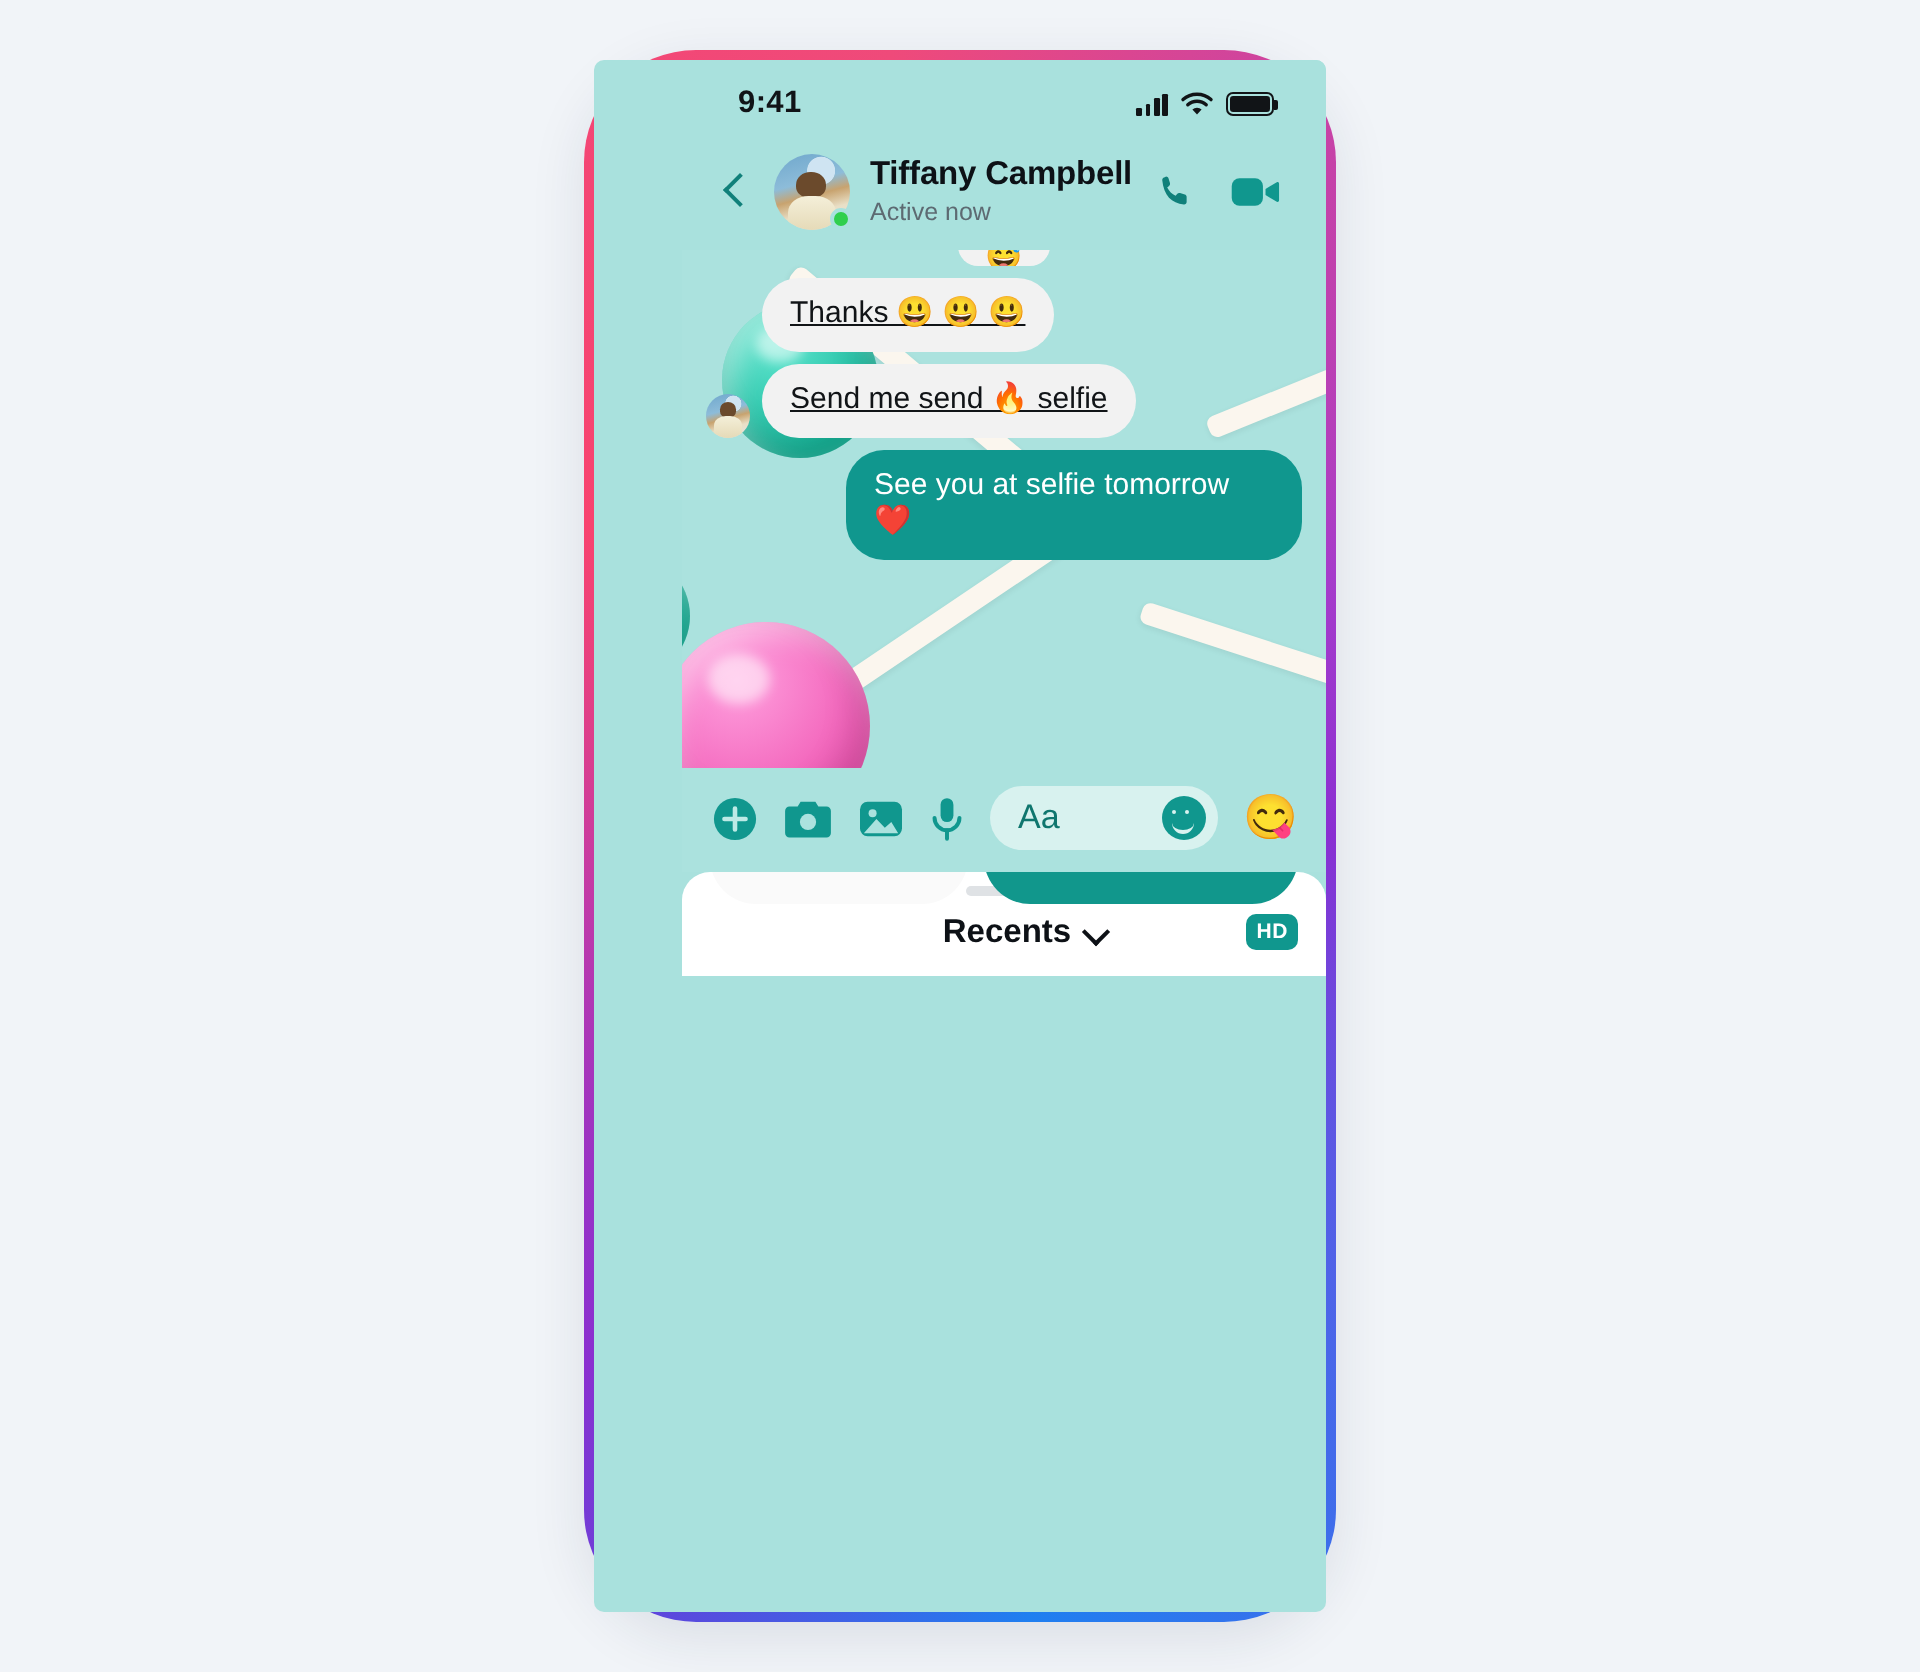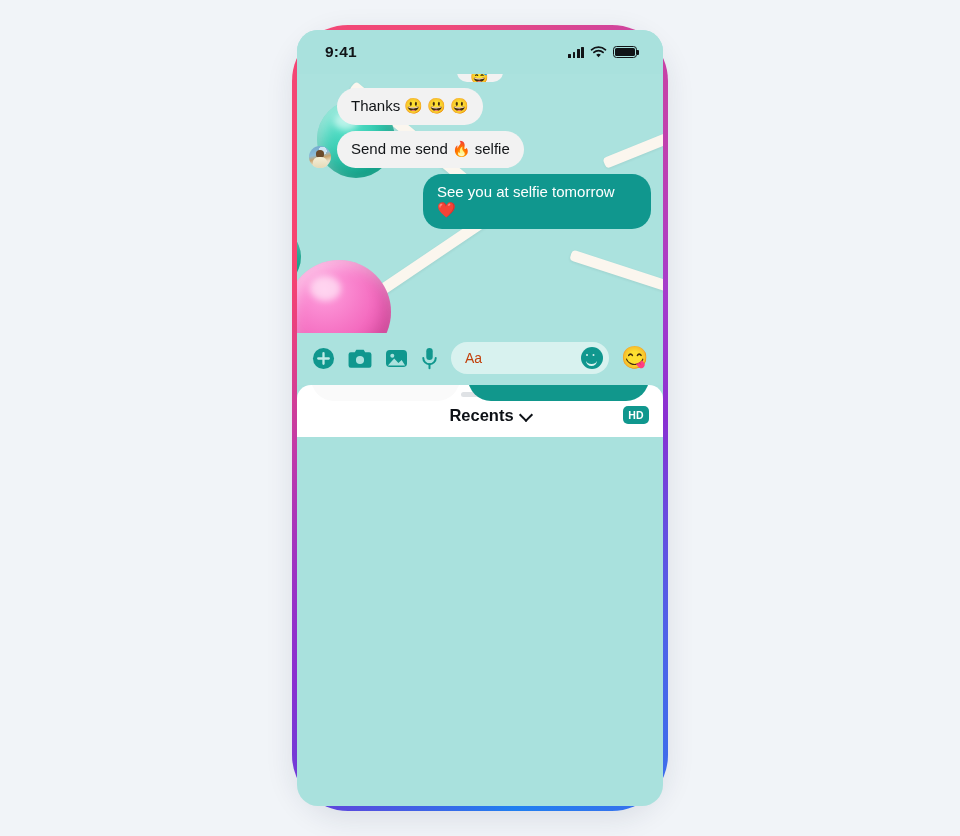--- a/index.html
+++ b/index.html
@@ -35,23 +35,24 @@
         #8a2fd2 235deg,
         #4f63e8 285deg,
         #1f7ff0 320deg,
         #5a49dd 345deg,
         #8a30d0 360deg);
     box-shadow: 0 8px 28px rgba(30,40,70,.10);
   }
   .phone-screen {
     position: relative;
     width: 100%; height: 100%;
-    border-radius: 21px;
+    border-radius: 5px;
     overflow: hidden;
     background: #a9e1dd;
+    padding-left: 44px;
   }
 
   
   .status-bar {
     position: relative; height: 44px;
     display: flex; align-items: center;
     justify-content: space-between;
     padding: 0 26px 0 28px;
     background: #a9e1dd;
   }
@@ -143,21 +144,21 @@
 
   .msgs { position: relative; z-index: 2; padding: 0 12px; }
   .row { display: flex; align-items: flex-end; margin-bottom: 6px; }
   .row.out { justify-content: flex-end; }
   .row.in { justify-content: flex-start; }
   .bubble {
     max-width: 228px; padding: 9px 14px;
     border-radius: 19px; font-size: 15px; line-height: 1.25;
   }
   .bubble.out { background: #10978e; color: #fff; }
-  .bubble.in  { background: #f2f2f2; color: #111417; }
+  .bubble.in  { background: #f2f2f2; color: #111417; text-decoration: underline; }
   .msg-avatar {
     width: 22px; height: 22px; border-radius: 50%; flex: none; margin-right: 6px;
     background:
       radial-gradient(circle at 62% 22%, #cfe4f2 0 18%, transparent 19%),
       linear-gradient(165deg, #6fa7cc 0%, #8dbcd9 38%, #c8a36f 54%, #e9dfc6 72%, #dfe6ea 100%);
     position: relative; overflow: hidden;
   }
   .msg-avatar::before {
     content:""; position:absolute; left:30%; top:22%; width:38%; height:34%;
     border-radius:50% 50% 45% 45%; background:#6b4a2c;
@@ -184,21 +185,21 @@
     background: #abe2de;
   }
   .composer svg { display: block; cursor: pointer; flex: none; }
   .input-pill {
     flex: 1; height: 32px; border-radius: 16px;
     background: #d8f2ef;
     display: flex; align-items: center;
     padding: 0 6px 0 14px; gap: 6px;
     cursor: text;
   }
-  .input-pill .ph { flex: 1; font-size: 14px; color: #c2410c; }
+  .input-pill .ph { flex: 1; font-size: 17px; color: #0f766e; }
   .emoji-btn-in {
     width: 22px; height: 22px; border-radius: 50%; background: #10978e;
     position: relative; flex: none; cursor: pointer;
   }
   .emoji-btn-in::before {
     content:""; position:absolute; left:5.5px; top:7px; width:2.4px; height:2.4px;
     border-radius:50%; background:#d8f2ef;
     box-shadow: 6.5px 0 0 #d8f2ef;
   }
   .emoji-btn-in::after {
@@ -379,20 +380,40 @@
           <path d="M8.5 11.3 6.2 8.8a3.4 3.4 0 0 1 4.6 0Z" fill="#111417"></path>
           <path d="M3.9 6.4a6.8 6.8 0 0 1 9.2 0" stroke="#111417" stroke-width="1.7" fill="none" stroke-linecap="round"></path>
           <path d="M1.5 3.8a10.4 10.4 0 0 1 14 0" stroke="#111417" stroke-width="1.7" fill="none" stroke-linecap="round"></path>
         </svg>
         <div class="batt">
             <span></span>
           </div>
       </div>
     </div>
 
+    <div class="chat-header">
+      <div class="back-chevron"></div>
+      <div class="avatar-wrap">
+        <div class="avatar"></div>
+        <div class="online-dot"></div>
+      </div>
+      <div class="peer-meta">
+        <div class="peer-name">Tiffany Campbell</div>
+        <div class="peer-status">Active now</div>
+      </div>
+      <div class="hdr-actions">
+        <svg width="22" height="22" viewBox="0 0 24 24">
+          <path d="M6.6 3.5c.6 0 1.1.4 1.3 1l.8 2.6c.2.6 0 1.2-.5 1.6l-1 .8c1 2 2.6 3.6 4.6 4.6l.8-1c.4-.5 1-.7 1.6-.5l2.6.8c.6.2 1 .7 1 1.3v2.7c0 .8-.7 1.5-1.5 1.4C9.6 18.2 5.3 13.9 4.5 5.6 4.4 4.8 5.1 4 5.9 4z" fill="#10807a"></path>
+        </svg>
+        <svg width="26" height="20" viewBox="0 0 30 22">
+          <rect x="1" y="3" width="18" height="16" rx="4.5" fill="#10978e"></rect>
+          <path d="M20.5 9.2 27 5.4c.6-.3 1.3.1 1.3.8v9.6c0 .7-.7 1.1-1.3.8l-6.5-3.8z" fill="#10978e"></path>
+        </svg>
+      </div>
+    </div>
 
     <div class="chat-body">
 
       <div class="lolly" style="left:-10px;top:10px;">
         <div class="stick" style="left:48px;top:44px;width:150px;height:11px;transform:rotate(40deg);"></div>
         <div class="ball" style="left:30px;top:16px;width:78px;height:78px;background:radial-gradient(circle at 36% 28%, #5fe6cf, #17b79b 72%);"></div>
       </div>
       <div class="lolly" style="right:-44px;top:-6px;">
         <div class="stick" style="left:-108px;top:62px;width:150px;height:11px;transform:rotate(-22deg);"></div>
 

